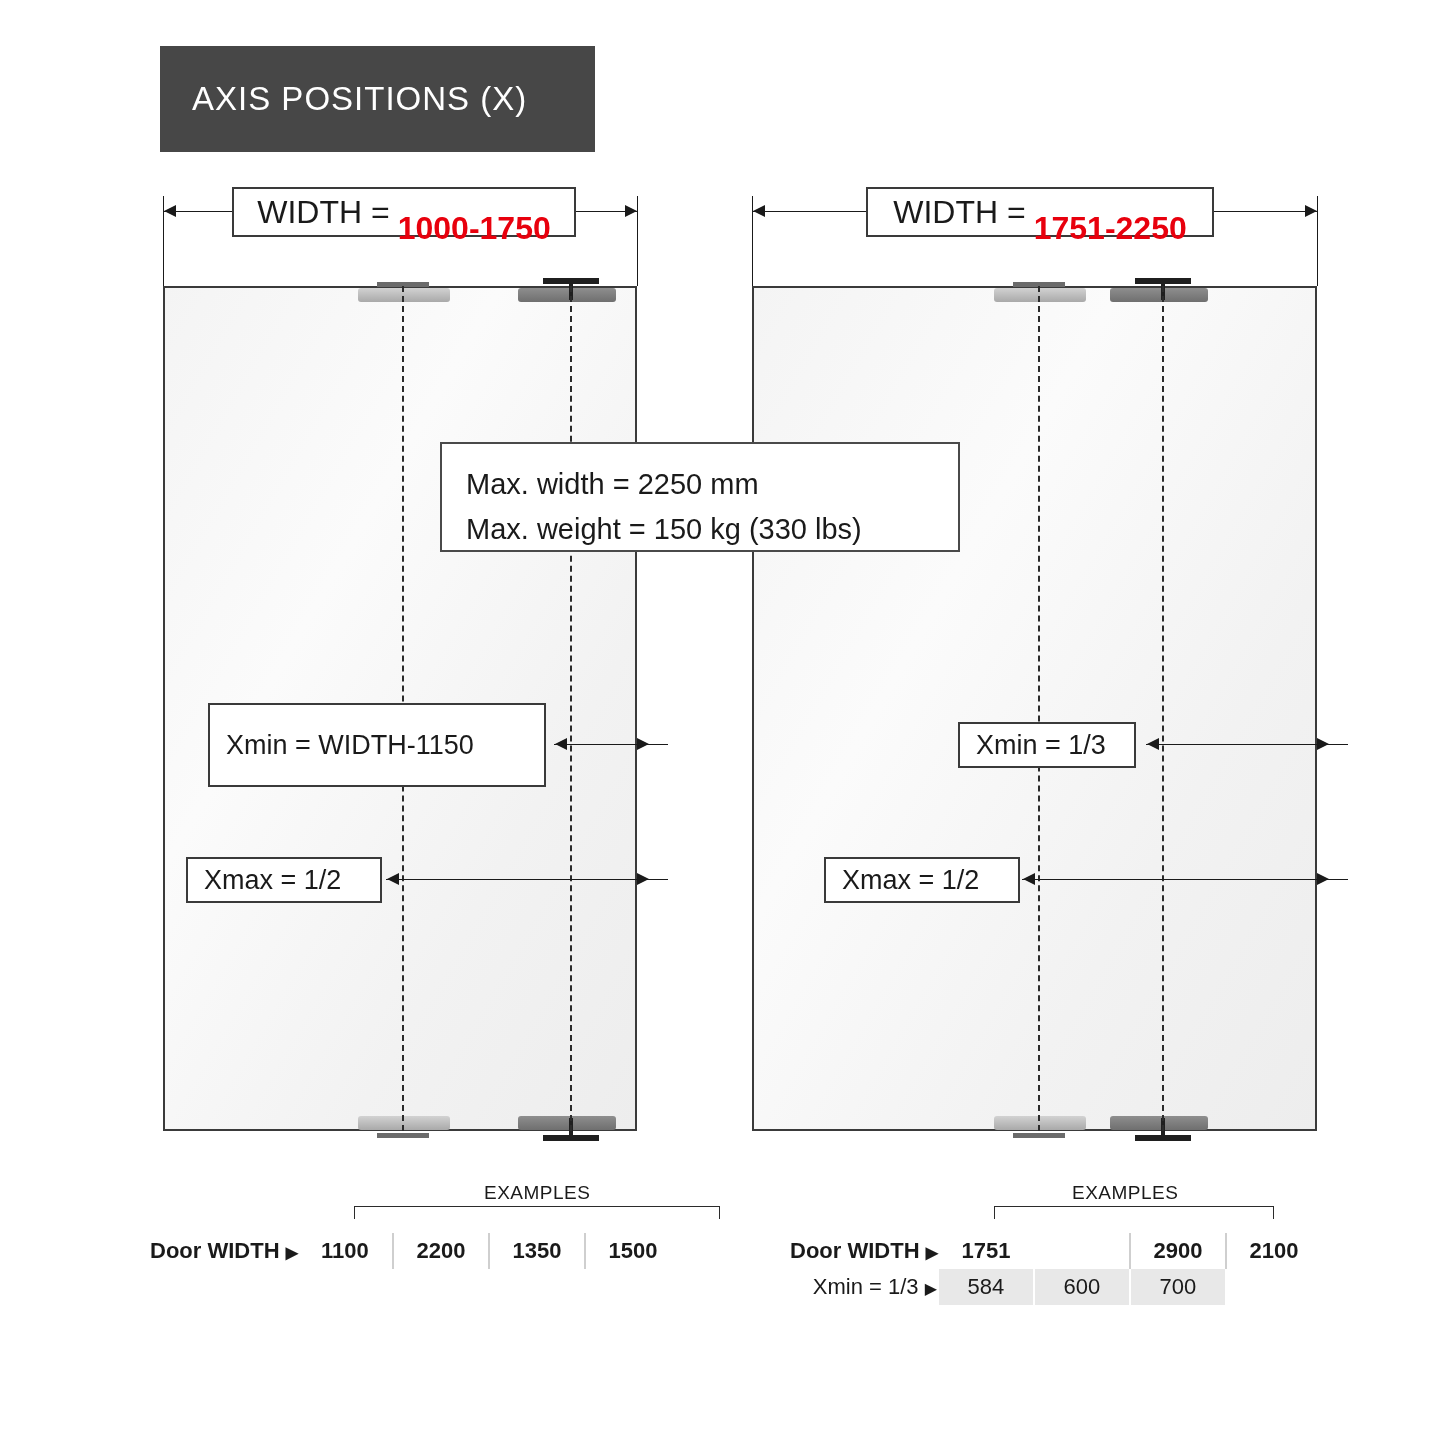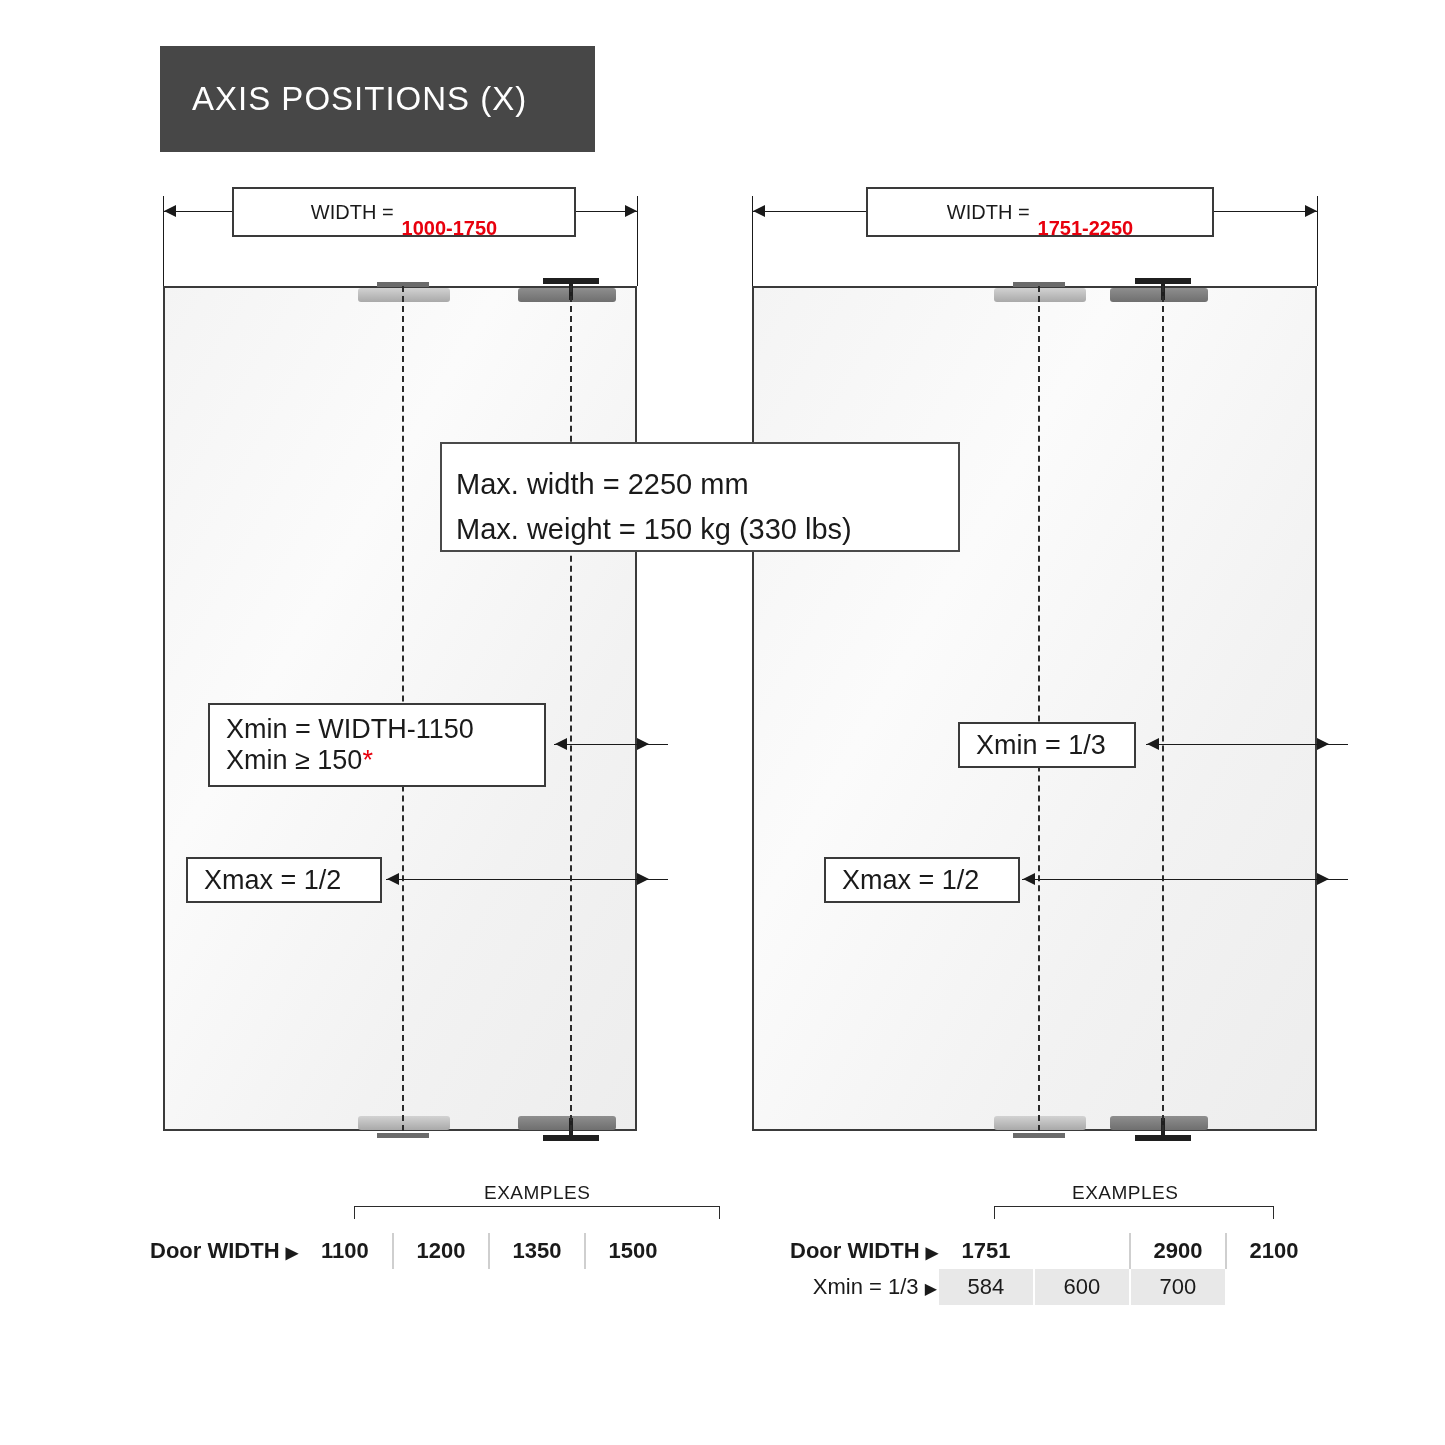--- a/index.html
+++ b/index.html
@@ -12,35 +12,35 @@
   .panel{position:absolute;}
   .door{position:absolute;border:2px solid #3a3a3a;background:linear-gradient(120deg,#f4f4f4 0%,#fbfbfb 35%,#f2f2f2 70%,#ededed 100%);box-sizing:border-box;}
 
   
   .dim-line{position:absolute;height:1px;background:#1a1a1a;}
   .dim-tick{position:absolute;width:1px;background:#1a1a1a;}
   .arrow-l,.arrow-r{position:absolute;width:0;height:0;border-top:6px solid transparent;border-bottom:6px solid transparent;}
   .arrow-l{border-right:12px solid #1a1a1a;}
   .arrow-r{border-left:12px solid #1a1a1a;}
 
-  .wbox{position:absolute;background:#ffffff;border:2px solid #3a3a3a;display:flex;align-items:center;justify-content:center;padding:4px 14px;box-sizing:border-box;font-size:20px;font-family:"Liberation Sans",sans-serif;white-space:nowrap;}
+  .wbox{position:absolute;background:#ffffff;border:2px solid #3a3a3a;display:flex;align-items:center;justify-content:center;padding:4px 14px;box-sizing:border-box;font-size:32px;font-family:"Liberation Sans",sans-serif;white-space:nowrap;}
   .wbox b{color:#e8000d;font-weight:bold;margin-left:8px;margin-top:32px;}
 
   
   .axis{position:absolute;width:0;border-left:2px dashed #2b2b2b;}
 
   
   .carriage{position:absolute;border-radius:3px;}
   .car-light{background:linear-gradient(180deg,#d2d2d2,#a9a9a9);}
   .car-dark{background:linear-gradient(180deg,#8e8e8e,#6f6f6f);}
   .pin{position:absolute;background:#6b6b6b;}
   .pin-dark{position:absolute;background:#1f1f1f;}
 
   
-  .info{position:absolute;background:#ffffff;border:2px solid #4a4a4a;box-sizing:border-box;padding:18px 14px;}
+  .info{position:absolute;background:#ffffff;border:2px solid #4a4a4a;box-sizing:border-box;padding:18px 24px;}
   .info div{font-size:29px;line-height:1.55;font-family:"Liberation Sans",sans-serif;}
 
   .labelbox{position:absolute;background:#ffffff;border:2px solid #3a3a3a;box-sizing:border-box;display:flex;flex-direction:column;justify-content:center;padding:6px 16px;font-size:27px;font-family:"Liberation Sans",sans-serif;white-space:nowrap;}
   .red{color:#e8000d;}
 
   
   .ex-label{position:absolute;font-size:19px;letter-spacing:.5px;font-family:"Liberation Sans",sans-serif;}
   .ex-brace{position:absolute;border-top:1.5px solid #2b2b2b;border-left:1.5px solid #2b2b2b;border-right:1.5px solid #2b2b2b;height:12px;}
 
   table.ex{position:absolute;border-collapse:collapse;font-family:"Liberation Sans",sans-serif;}
@@ -87,21 +87,20 @@
   <div class="pin-dark" style="left:569px;top:1118px;width:4px;height:22px;"></div>
 
   <div class="axis" style="left:402px;top:286px;height:845px;"></div>
   <div class="axis" style="left:570px;top:286px;height:845px;"></div>
 
   <div class="dim-line" style="left:554px;top:744px;width:114px;"></div>
   <div class="arrow-l" style="left:555px;top:738px;"></div>
   <div class="arrow-r" style="left:637px;top:738px;"></div>
   <div class="labelbox" style="left:208px;top:703px;width:338px;height:84px;">
     <span>Xmin = WIDTH-1150</span>
-    <span><span>Xmin ≥ 150</span><span class="red">*</span></span>
   </div>
 
   <div class="dim-line" style="left:386px;top:879px;width:282px;"></div>
   <div class="arrow-l" style="left:387px;top:873px;"></div>
   <div class="arrow-r" style="left:637px;top:873px;"></div>
   <div class="labelbox" style="left:186px;top:857px;width:196px;height:46px;">
     <span>Xmax = 1/2</span>
   </div>
 </div>
 
@@ -156,21 +155,21 @@
 
 <div class="ex-brace" style="left:354px;top:1206px;width:364px;"></div>
 <div class="ex-label" style="left:484px;top:1182px;">EXAMPLES</div>
 
 <table class="ex" style="left:150px;top:1233px;">
   <tbody id="tbody-left">
       <tr>
         <td class="rowlab bold">Door WIDTH <span class="arrowmark">▶</span></td>
         <td class="cell plain bold">1100</td>
         <td class="sep"></td>
-        <td class="cell plain bold" style="border-left: 2px solid rgb(207, 207, 207);">1200</td>
+        <td class="cell plain bold" style="border-left: 2px solid rgb(207, 207, 207);">2200</td>
         <td class="sep"></td>
         <td class="cell plain bold" style="border-left: 2px solid rgb(207, 207, 207);">1350</td>
         <td class="sep"></td>
         <td class="cell plain bold" style="border-left: 2px solid rgb(207, 207, 207);">1500</td>
       </tr>
     </tbody>
 </table>
 
 <div class="ex-brace" style="left:994px;top:1206px;width:278px;"></div>
 <div class="ex-label" style="left:1072px;top:1182px;">EXAMPLES</div>

